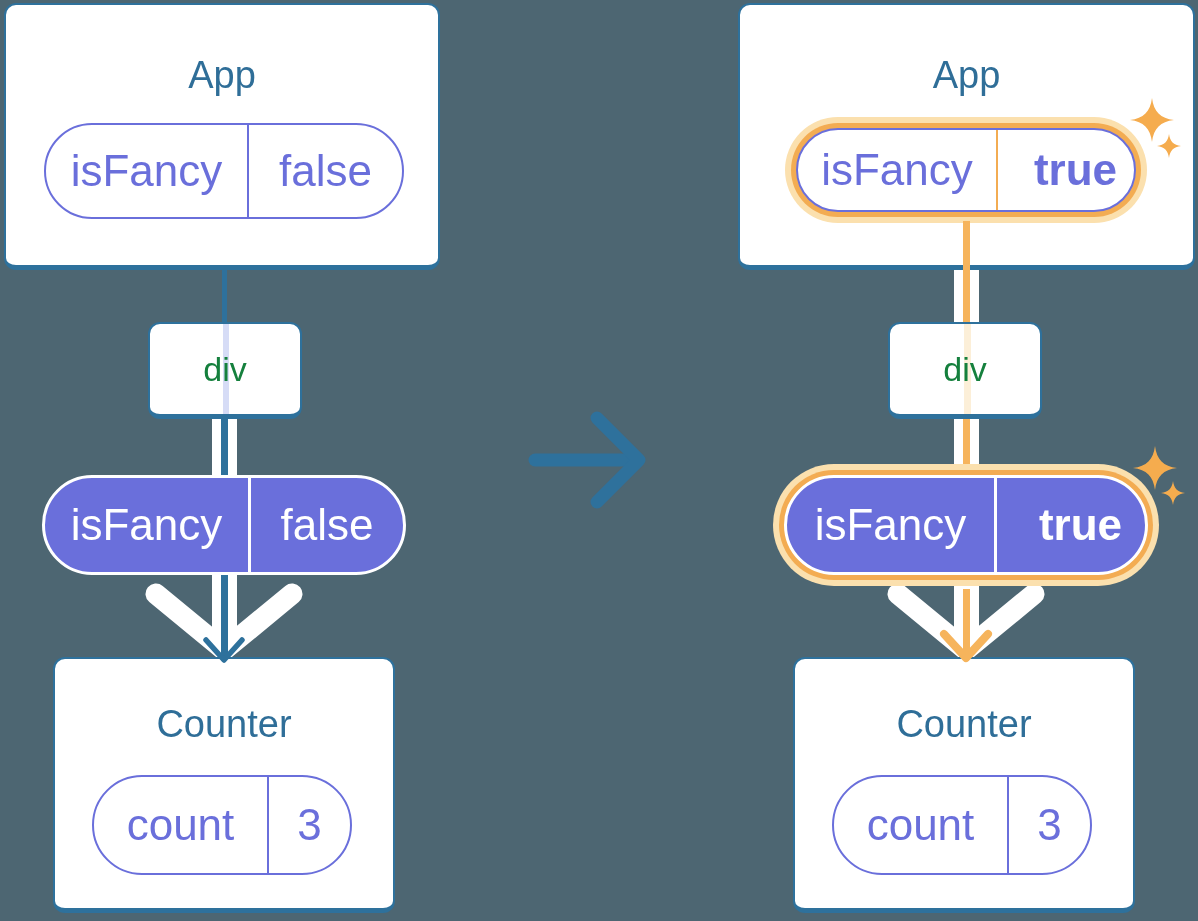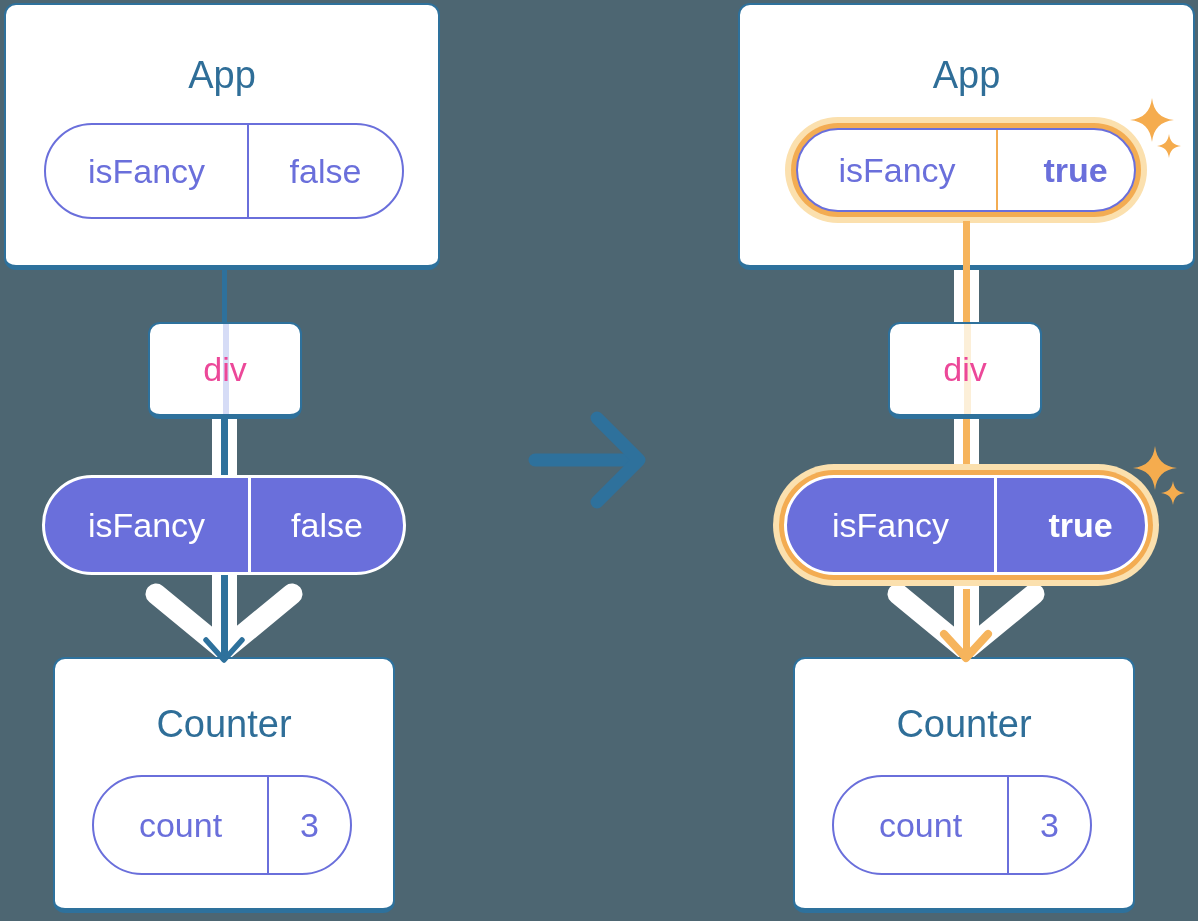--- a/index.html
+++ b/index.html
@@ -20,21 +20,21 @@
     position:absolute;left:0;right:0;text-align:center;
     color:#2F6E98;font-size:38px;font-weight:500;line-height:1;
   }
   
   .pill{
     position:absolute;display:flex;box-sizing:border-box;
     border-radius:60px;overflow:hidden;z-index:2;
   }
   .pill .seg{
     display:flex;align-items:center;justify-content:center;
-    font-size:34px;box-sizing:border-box;
+    font-size:44px;box-sizing:border-box;
   }
   .pill-outline{background:#fff;border:2px solid #6A6FDB;color:#6A6FDB;}
   .pill-outline .seg-l{border-right:2px solid #6A6FDB;}
   .pill-solid{background:#6A6FDB;border:3px solid #fff;color:#fff;}
   .pill-solid .seg-l{border-right:3px solid #fff;}
   .hl{box-shadow:0 0 0 5px #F3AC52,0 0 0 11px #FBE0AE;}
   .hl-div .seg-l{border-right-color:#F3AC52 !important;}
   .bold{font-weight:700;margin-left:19px;}
   
   .edge{position:absolute;z-index:1;}
@@ -42,21 +42,21 @@
   .white-pipe{background:#fff;width:25px;}
   .core{width:7px;}
   .core-blue{background:#2E719C;}
   .core-orange{background:#F6B45C;}
   .stripe{position:absolute;top:0;bottom:0;z-index:0;}
   .stripe-lavender{background:#D6DCF6;width:6px;}
   .stripe-cream{background:#FCEFD8;width:7px;}
   .divnode-label{
     position:relative;z-index:1;width:100%;height:100%;
     display:flex;align-items:center;justify-content:center;
-    color:#ec4899;font-size:34px;font-weight:500;
+    color:#15803d;font-size:34px;font-weight:500;
   }
   svg{position:absolute;}
   .z1{z-index:1;} .z3{z-index:3;}
 </style>
 </head>
 <body>
 
 <div class="canvas">
 
   <div class="edge core-blue" style="left:222px;top:268px;width:5px;height:56px;"></div>

